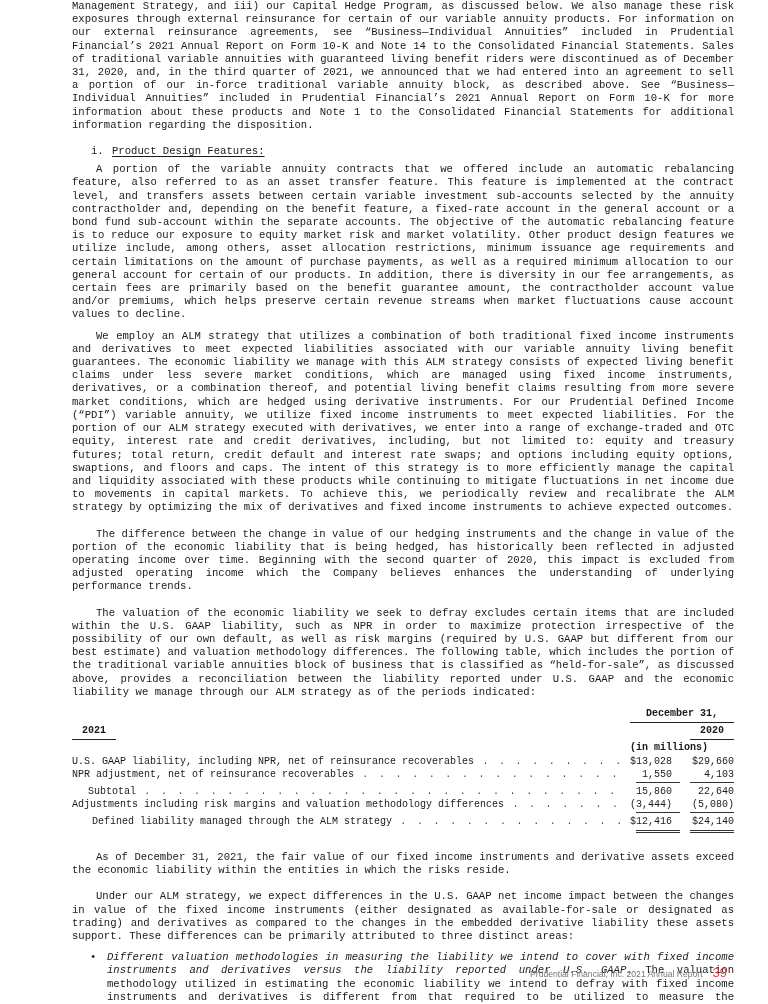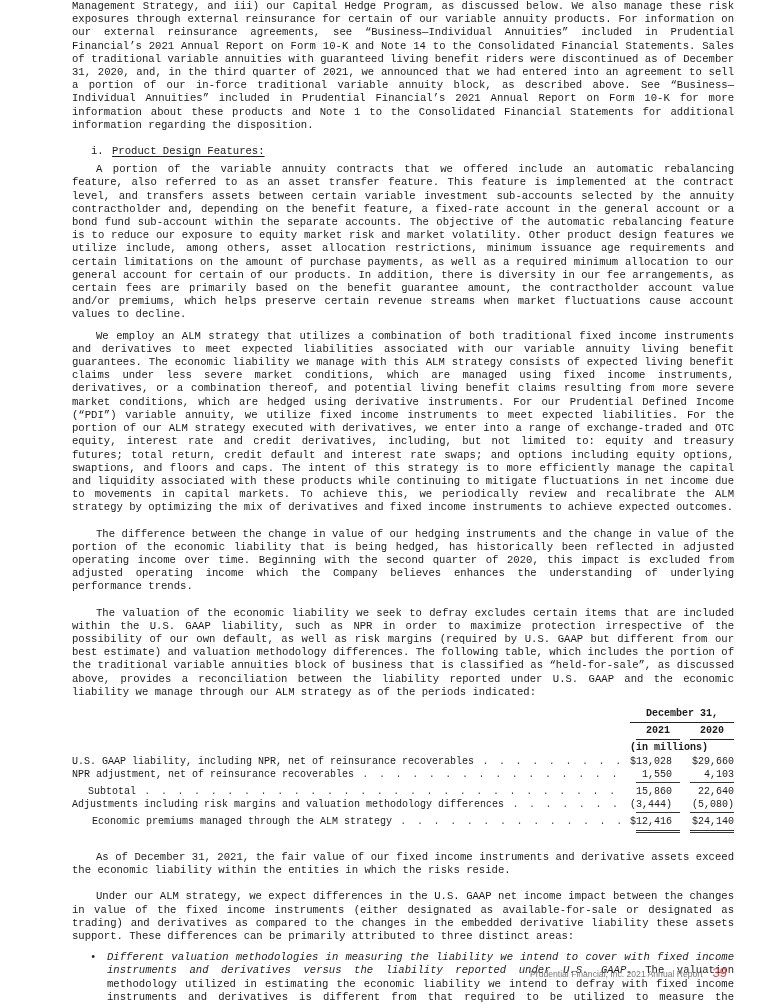--- a/index.html
+++ b/index.html
@@ -15,21 +15,21 @@
   .gap-s { height: 8px; }
   .heading { margin: 0 0 5px 19px; display: flex; }
   .heading .num { width: 21px; display: inline-block; }
   .heading .txt { text-decoration: underline; text-underline-offset: 2px; }
   .table { margin-top: 9px; width: 662px; font-size: 10px; line-height: 12.5px; }
   .trow { display: flex; align-items: flex-end; height: 13px; }
   .trow .lbl { flex: 1; white-space: nowrap; overflow: hidden; position: relative; }
   .trow .lbl .dots { color: #444; letter-spacing: 2.3px; }
   .thead1 { display: flex; justify-content: flex-end; height: 15px; }
   .thead1 .span { width: 104px; text-align: center; font-weight: bold; border-bottom: 1.3px solid #222; }
-  .thead2 { display: flex; justify-content: flex-end; height: 15px; margin-top: 2px; }
+  .thead2 { display: flex; justify-content: space-between; height: 15px; margin-top: 2px; }
   .thead2 .c { width: 44px; text-align: center; font-weight: bold; border-bottom: 1.3px solid #222; }
   .thead2 .c.first { margin-right: 10px; }
   .thead3 { display: flex; justify-content: flex-end; height: 14px; margin-top: 2px; }
   .thead3 .span { width: 104px; text-align: left; font-weight: bold; }
   .cell { display: inline-block; width: 44px; text-align: right; }
   .cellwrap { display: flex; }
   .cellwrap .cell.first { margin-right: 18px; }
   .rule-row { display: flex; justify-content: flex-end; height: 4px; }
   .rule-row .r { width: 44px; border-top: 1px solid #333; }
   .rule-row .r.first { margin-right: 10px; }
@@ -120,21 +120,21 @@
       <div class="cellwrap">
           <span class="cell first">(3,444)</span>
           <span class="cell">(5,080)</span>
         </div>
     </div>
     <div class="rule-row">
         <span class="r first"></span>
         <span class="r"></span>
       </div>
     <div class="trow">
-      <div class="lbl sub2"><span>Economic premiums managed through the ALM strategy</span><span class="dots"> . . . . . . . . . . . . . . . . . . . . . . . . . . . . . . . . . . . . . . . . . . . . . . . . . . . . . . . . . . . . . . . . . . . . . . . . .</span></div>
+      <div class="lbl sub2"><span>Defined liability managed through the ALM strategy</span><span class="dots"> . . . . . . . . . . . . . . . . . . . . . . . . . . . . . . . . . . . . . . . . . . . . . . . . . . . . . . . . . . . . . . . . . . . . . . . . .</span></div>
       <div class="cellwrap">
           <span class="cell first">$12,416</span>
           <span class="cell">$24,140</span>
         </div>
     </div>
     <div class="dbl-row">
         <span class="r first"></span>
         <span class="r"></span>
       </div>
   </div>

